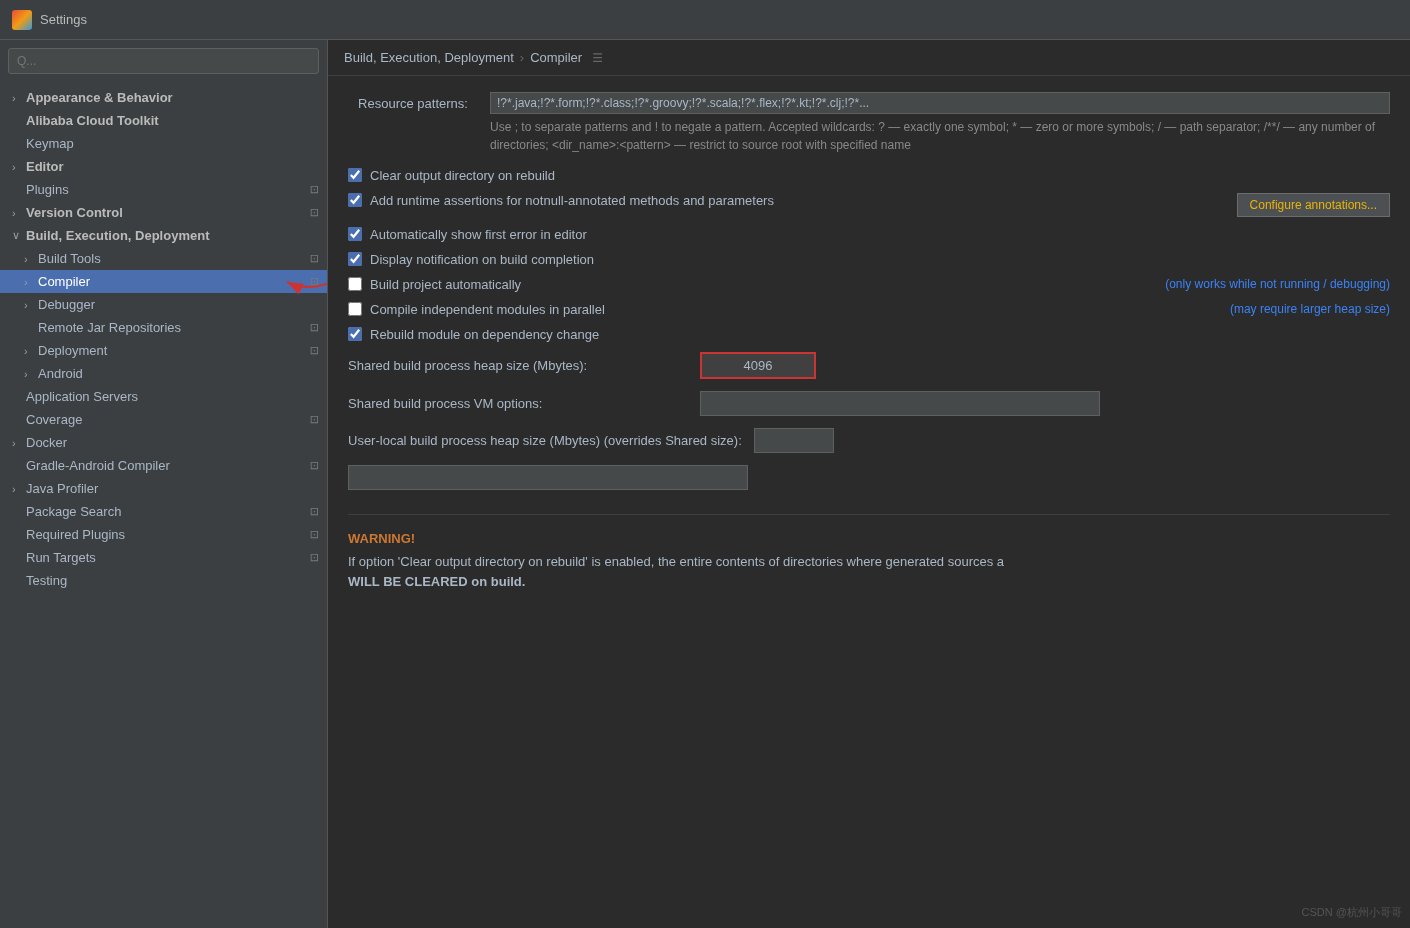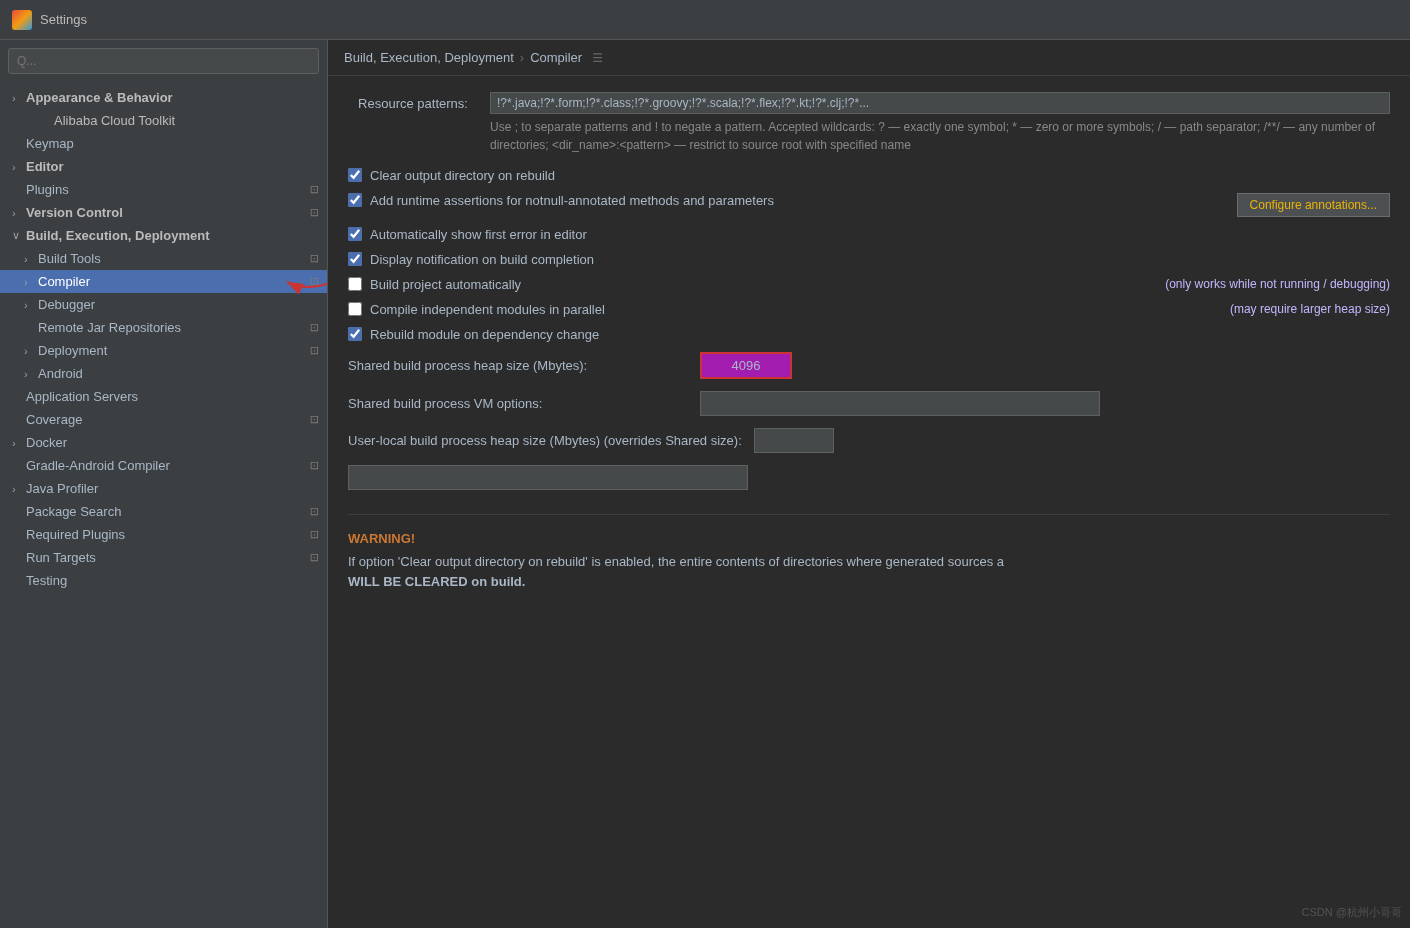--- a/index.html
+++ b/index.html
@@ -192,45 +192,45 @@
       height: 14px;
       accent-color: #4b6eaf;
       flex-shrink: 0;
     }
     .checkbox-label {
       color: #a9b7c6;
       font-size: 13px;
       flex: 1;
     }
     .side-note {
-      color: #c4b5fd;
+      color: #3b82f6;
       font-size: 12px;
       margin-left: auto;
       white-space: nowrap;
     }
 
     .configure-btn {
       background: #4c5052;
       border: 1px solid #6c6c6c;
       color: #eab308;
       padding: 4px 12px;
       font-size: 12px;
       cursor: pointer;
       margin-left: 12px;
       white-space: nowrap;
     }
 
     
     .heap-input {
-      background: #a21caf;
+      background: #404040;
       border: 2px solid #cc3333;
       color: #a9b7c6;
       font-size: 13px;
       padding: 4px 8px;
-      width: 92px;
+      width: 116px;
       text-align: center;
     }
     .heap-input-normal {
       background: #45494a;
       border: 1px solid #5e6060;
       color: #a9b7c6;
       font-size: 13px;
       padding: 4px 8px;
       width: 80px;
     }
@@ -312,21 +312,21 @@
 
     <div class="sidebar-tree">
 
       <div class="tree-item indent-0">
         <span class="arrow">›</span>
         <span class="item-label" style="font-weight:bold;color:#bbbbbb;">Appearance &amp; Behavior</span>
       </div>
 
       <div class="tree-item indent-0">
         <span class="arrow"></span>
-        <span class="item-label" style="font-weight:normal;color:#bbbbbb;margin-left:28px;">Alibaba Cloud Toolkit</span>
+        <span class="item-label" style="font-weight:bold;color:#bbbbbb;">Alibaba Cloud Toolkit</span>
       </div>
 
       <div class="tree-item indent-0">
         <span class="arrow"></span>
         <span class="item-label">Keymap</span>
       </div>
 
       <div class="tree-item indent-0">
         <span class="arrow">›</span>
         <span class="item-label" style="font-weight:bold;color:#bbbbbb;">Editor</span>

